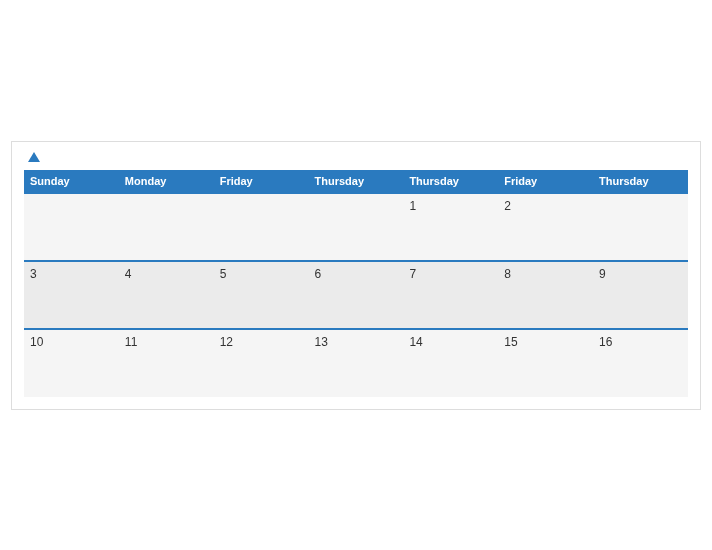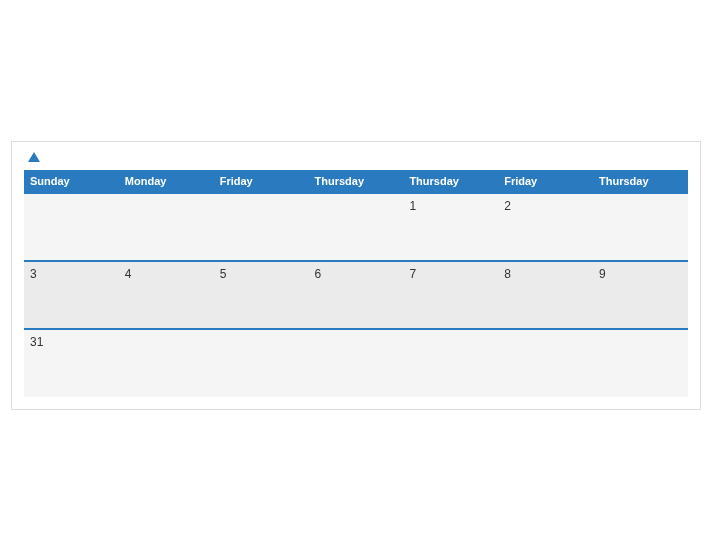--- a/index.html
+++ b/index.html
@@ -140,23 +140,23 @@
         <tr class="week-row">
           <td><span class="day-num">3</span></td>
           <td><span class="day-num">4</span></td>
           <td><span class="day-num">5</span></td>
           <td><span class="day-num">6</span></td>
           <td><span class="day-num">7</span></td>
           <td><span class="day-num">8</span></td>
           <td><span class="day-num">9</span></td>
         </tr>
         <tr class="week-row">
-          <td><span class="day-num">31</span></td>
-          <td class="empty"></td>
-          <td class="empty"></td>
-          <td class="empty"></td>
-          <td class="empty"></td>
-          <td class="empty"></td>
-          <td class="empty"></td>
+          <td><span class="day-num">10</span></td>
+          <td><span class="day-num">11</span></td>
+          <td><span class="day-num">12</span></td>
+          <td><span class="day-num">13</span></td>
+          <td><span class="day-num">14</span></td>
+          <td><span class="day-num">15</span></td>
+          <td><span class="day-num">16</span></td>
         </tr>
       </tbody>
   </table>
 </div>
 
 </body></html>

